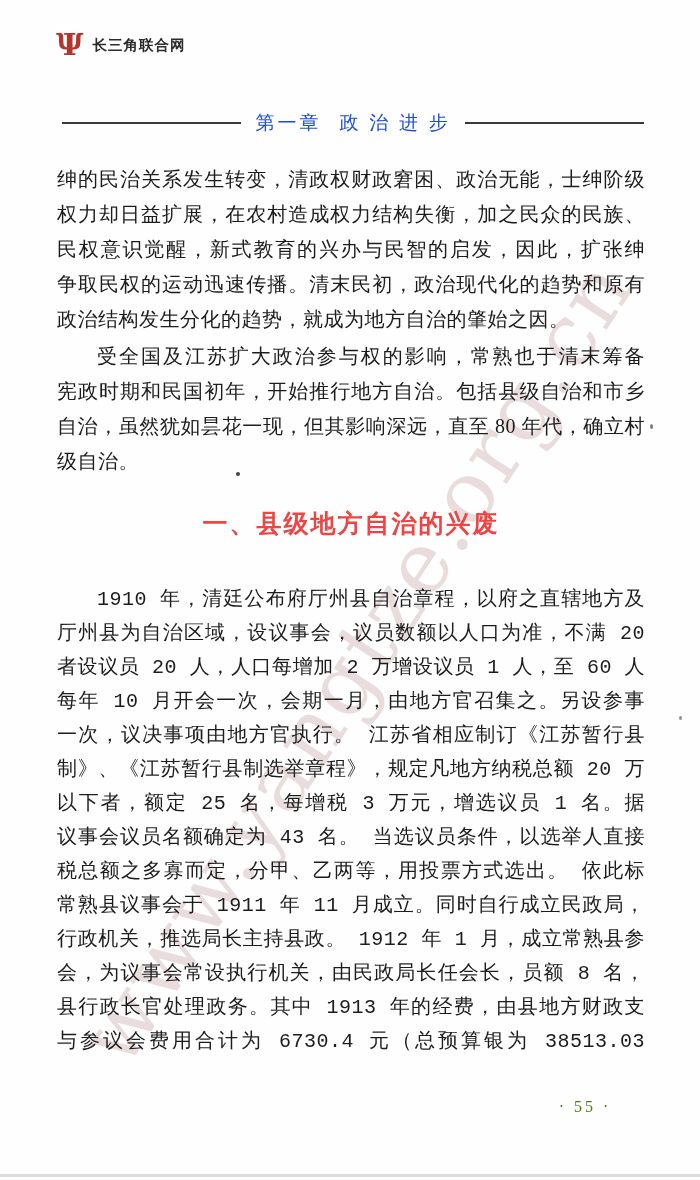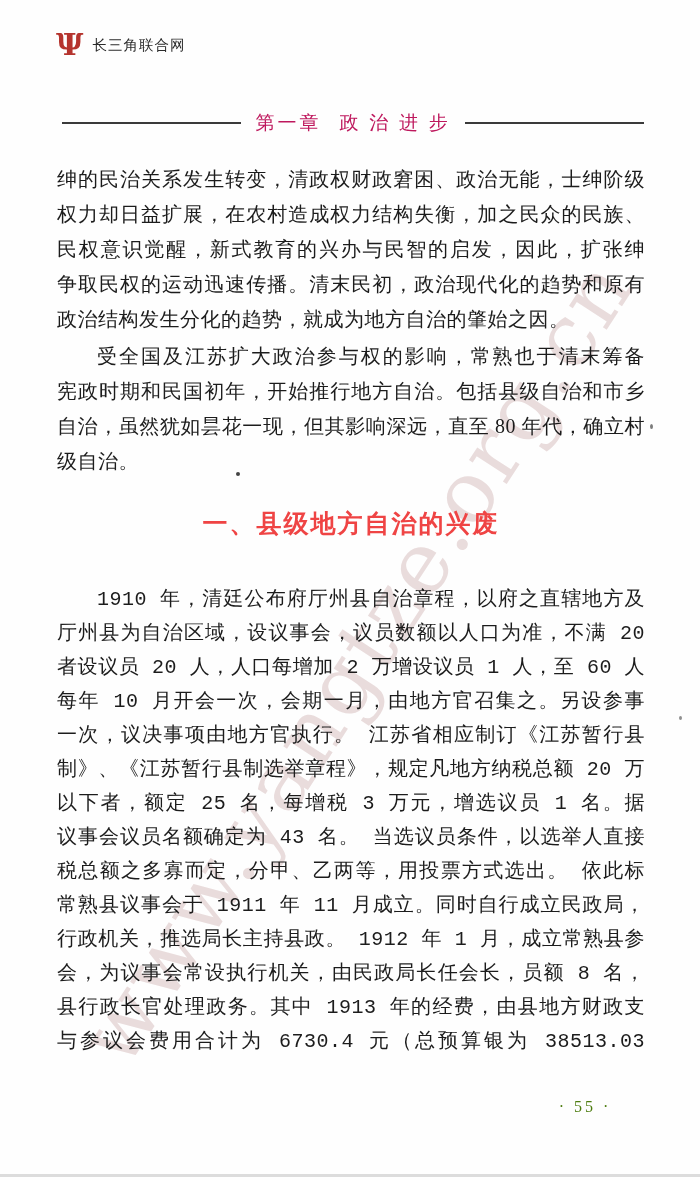--- a/index.html
+++ b/index.html
@@ -12,29 +12,29 @@
     color:#1c1c1c;
     overflow:hidden;
   }
   
   .logo{position:absolute;top:30px;left:56px;display:flex;align-items:center;}
   .logo-mark{
     font-family:"DejaVu Serif",serif;
     font-size:30px;font-weight:bold;line-height:30px;
   }
   .logo-name{
-    margin-left:9px;font-size:14.5px;font-weight:normal;
+    margin-left:9px;font-size:14.5px;font-weight:bold;
     color:#2b2b2b;letter-spacing:1px;
     font-family:"Liberation Sans","DejaVu Sans",sans-serif;
   }
   
   .running-header{
     position:absolute;top:110px;left:62px;right:56px;
     display:flex;align-items:center;
-    font-size:19px;color:#be185d;
+    font-size:19px;color:#1d4ed8;
   }
   .rule{flex:1;height:0;border-top:2px solid #3a3a3a;}
   .rh-text{white-space:nowrap;padding:0 14px;letter-spacing:3px;}
   .rh-chapter{margin-right:18px;}
   
   .body-col{position:absolute;top:162px;left:57px;width:588px;}
   .para{margin:0;}
   .para + .para{margin-top:2px;}
   .line{
     font-size:20px;line-height:35px;height:35px;

